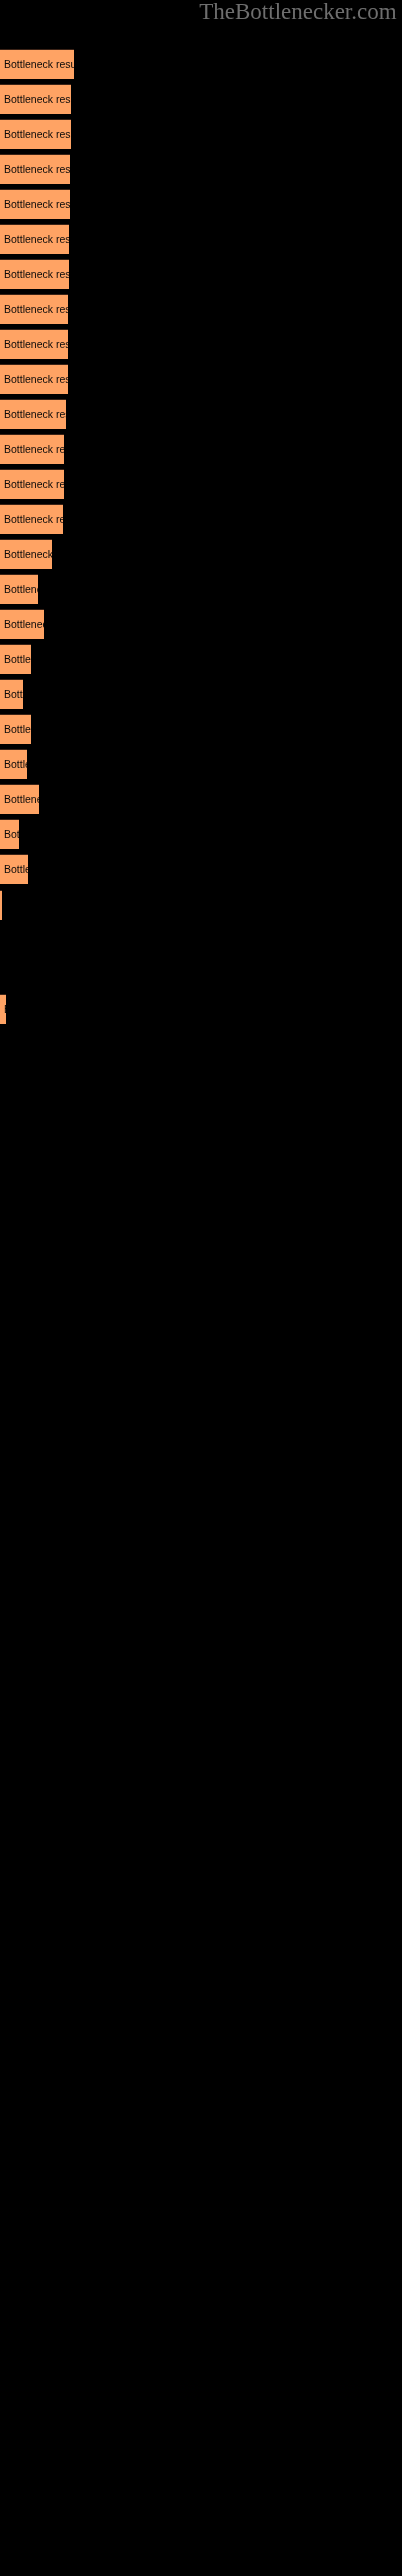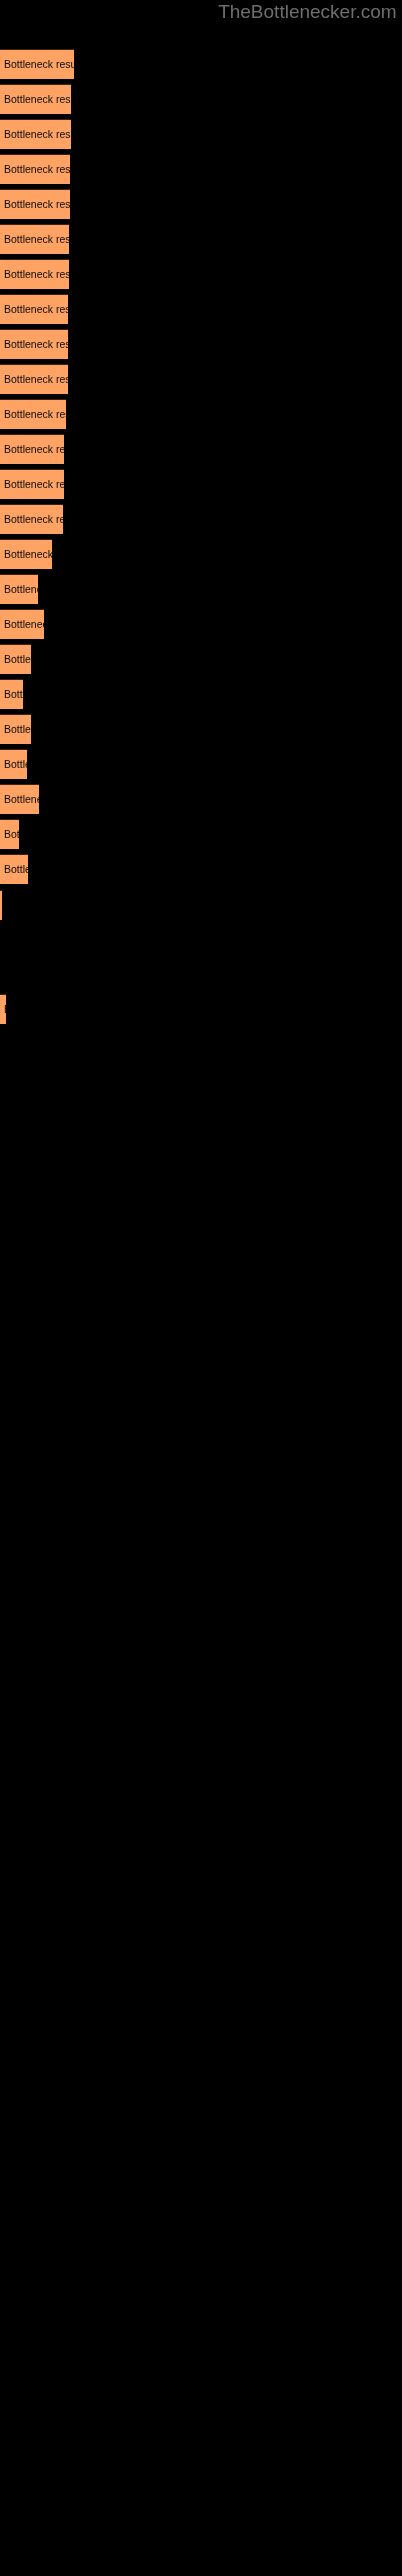--- a/index.html
+++ b/index.html
@@ -21,22 +21,22 @@
     top: 0;
     width: 403px;
     height: 2576px;
     background: #000000;
   }
 
   #watermark-title {
     position: absolute;
     right: 6.4px;
     top: 0.8px;
-    font-family: Liberation Sans, sans-serif;
-    font-size: 19px;
+    font-family: Liberation Serif, serif;
+    font-size: 23px;
     line-height: 21px;
     color: #6e6e6e;
     letter-spacing: 0px;
     white-space: nowrap;
     text-align: right;
   }
 
   #plot-area {
     position: absolute;
     left: 0;

